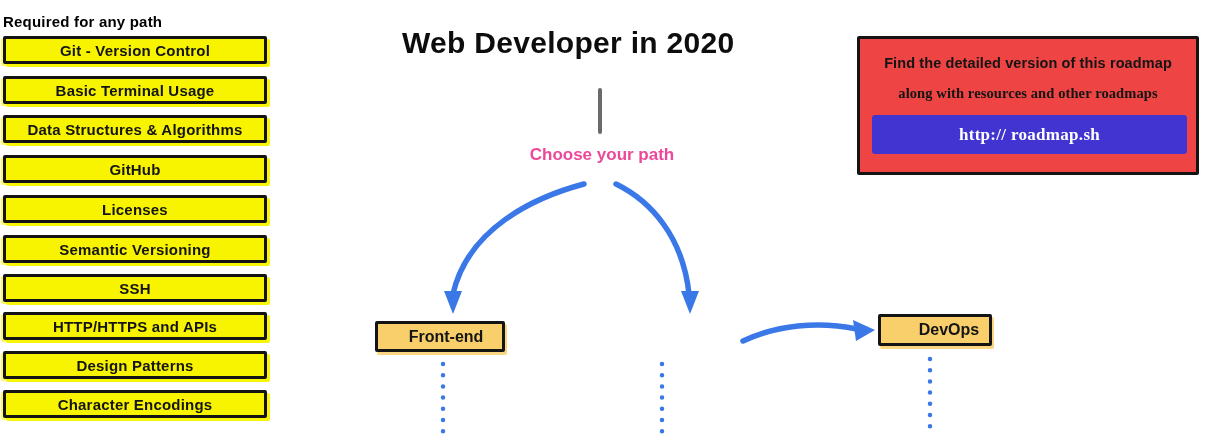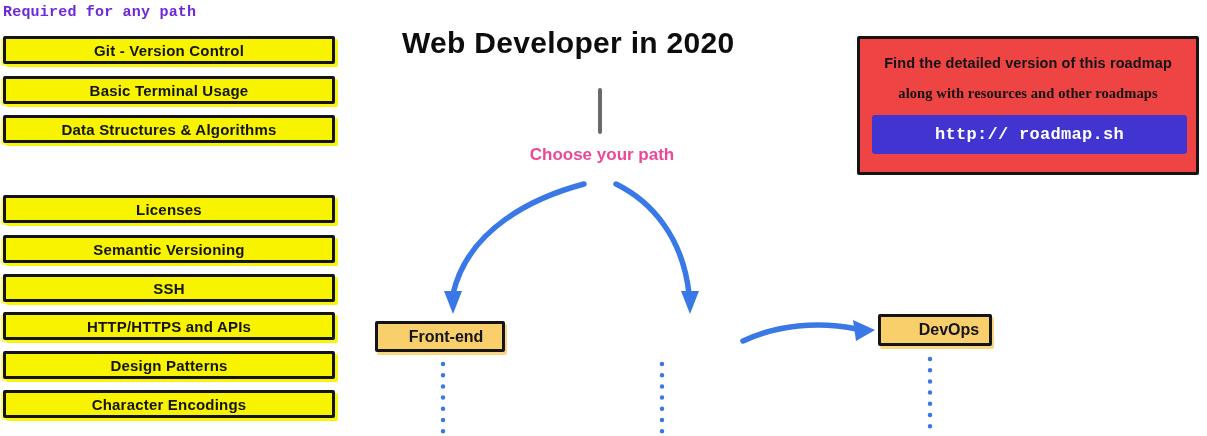--- a/index.html
+++ b/index.html
@@ -7,31 +7,30 @@
   .canvas {
     position: relative;
     width: 1207px;
     height: 436px;
     background: #ffffff;
     font-family: "Liberation Sans", sans-serif;
     overflow: hidden;
   }
   .left-header {
     position: absolute;
-    left: 3px; top: 4px;
+    left: 3px; top: 13px;
     font-size: 15px;
     font-weight: bold;
-    color: #6d28d9;
+    color: #000000;
     letter-spacing: 0.2px;
-    font-family: Liberation Mono, monospace;
   }
   .topic-box {
     position: absolute;
     left: 3px;
-    width: 332px;
+    width: 264px;
     height: 28px;
     background: #f8f400;
     border: 3px solid #141414;
     border-radius: 2px;
     box-shadow: 3px 3px 0 rgba(248, 244, 0, 0.95), -2px 2px 0 rgba(248, 244, 0, 0.6);
     display: flex;
     align-items: center;
     justify-content: center;
     font-size: 15px;
     font-weight: bold;
@@ -102,21 +101,21 @@
   .info-line-1 { top: 16px; }
   .info-line-2 { top: 46px; font-family: Liberation Serif, serif; }
   .roadmap-button {
     position: absolute;
     left: 12px; top: 76px;
     width: 315px; height: 39px;
     background: #4134d0;
     border: none;
     border-radius: 3px;
     color: #ffffff;
-    font-family: Liberation Mono, monospace;
+    font-family: Liberation Serif, serif;
     font-size: 17px;
     font-weight: bold;
     letter-spacing: 0.3px;
     cursor: pointer;
   }
   .arrows-overlay {
     position: absolute;
     left: 0; top: 0;
     width: 1207px; height: 436px;
     pointer-events: none;
@@ -124,20 +123,21 @@
 </style>
 </head>
 <body>
 
 <div class="canvas">
 
   <div class="left-header">Required for any path</div>
   <div class="topic-box" style="top:36px">Git - Version Control</div>
   <div class="topic-box" style="top:76px">Basic Terminal Usage</div>
   <div class="topic-box" style="top:115px">Data Structures &amp; Algorithms</div>
+  <div class="topic-box" style="top:155px">GitHub</div>
   <div class="topic-box" style="top:195px">Licenses</div>
   <div class="topic-box" style="top:235px">Semantic Versioning</div>
   <div class="topic-box" style="top:312px">HTTP/HTTPS and APIs</div>
   <div class="topic-box" style="top:274px">SSH</div>
   <div class="topic-box" style="top:351px">Design Patterns</div>
   <div class="topic-box" style="top:390px">Character Encodings</div>
 
   <div class="main-title">Web Developer in 2020</div>
   <div class="connector-line"></div>
   <div class="choose-label">Choose your path</div>

